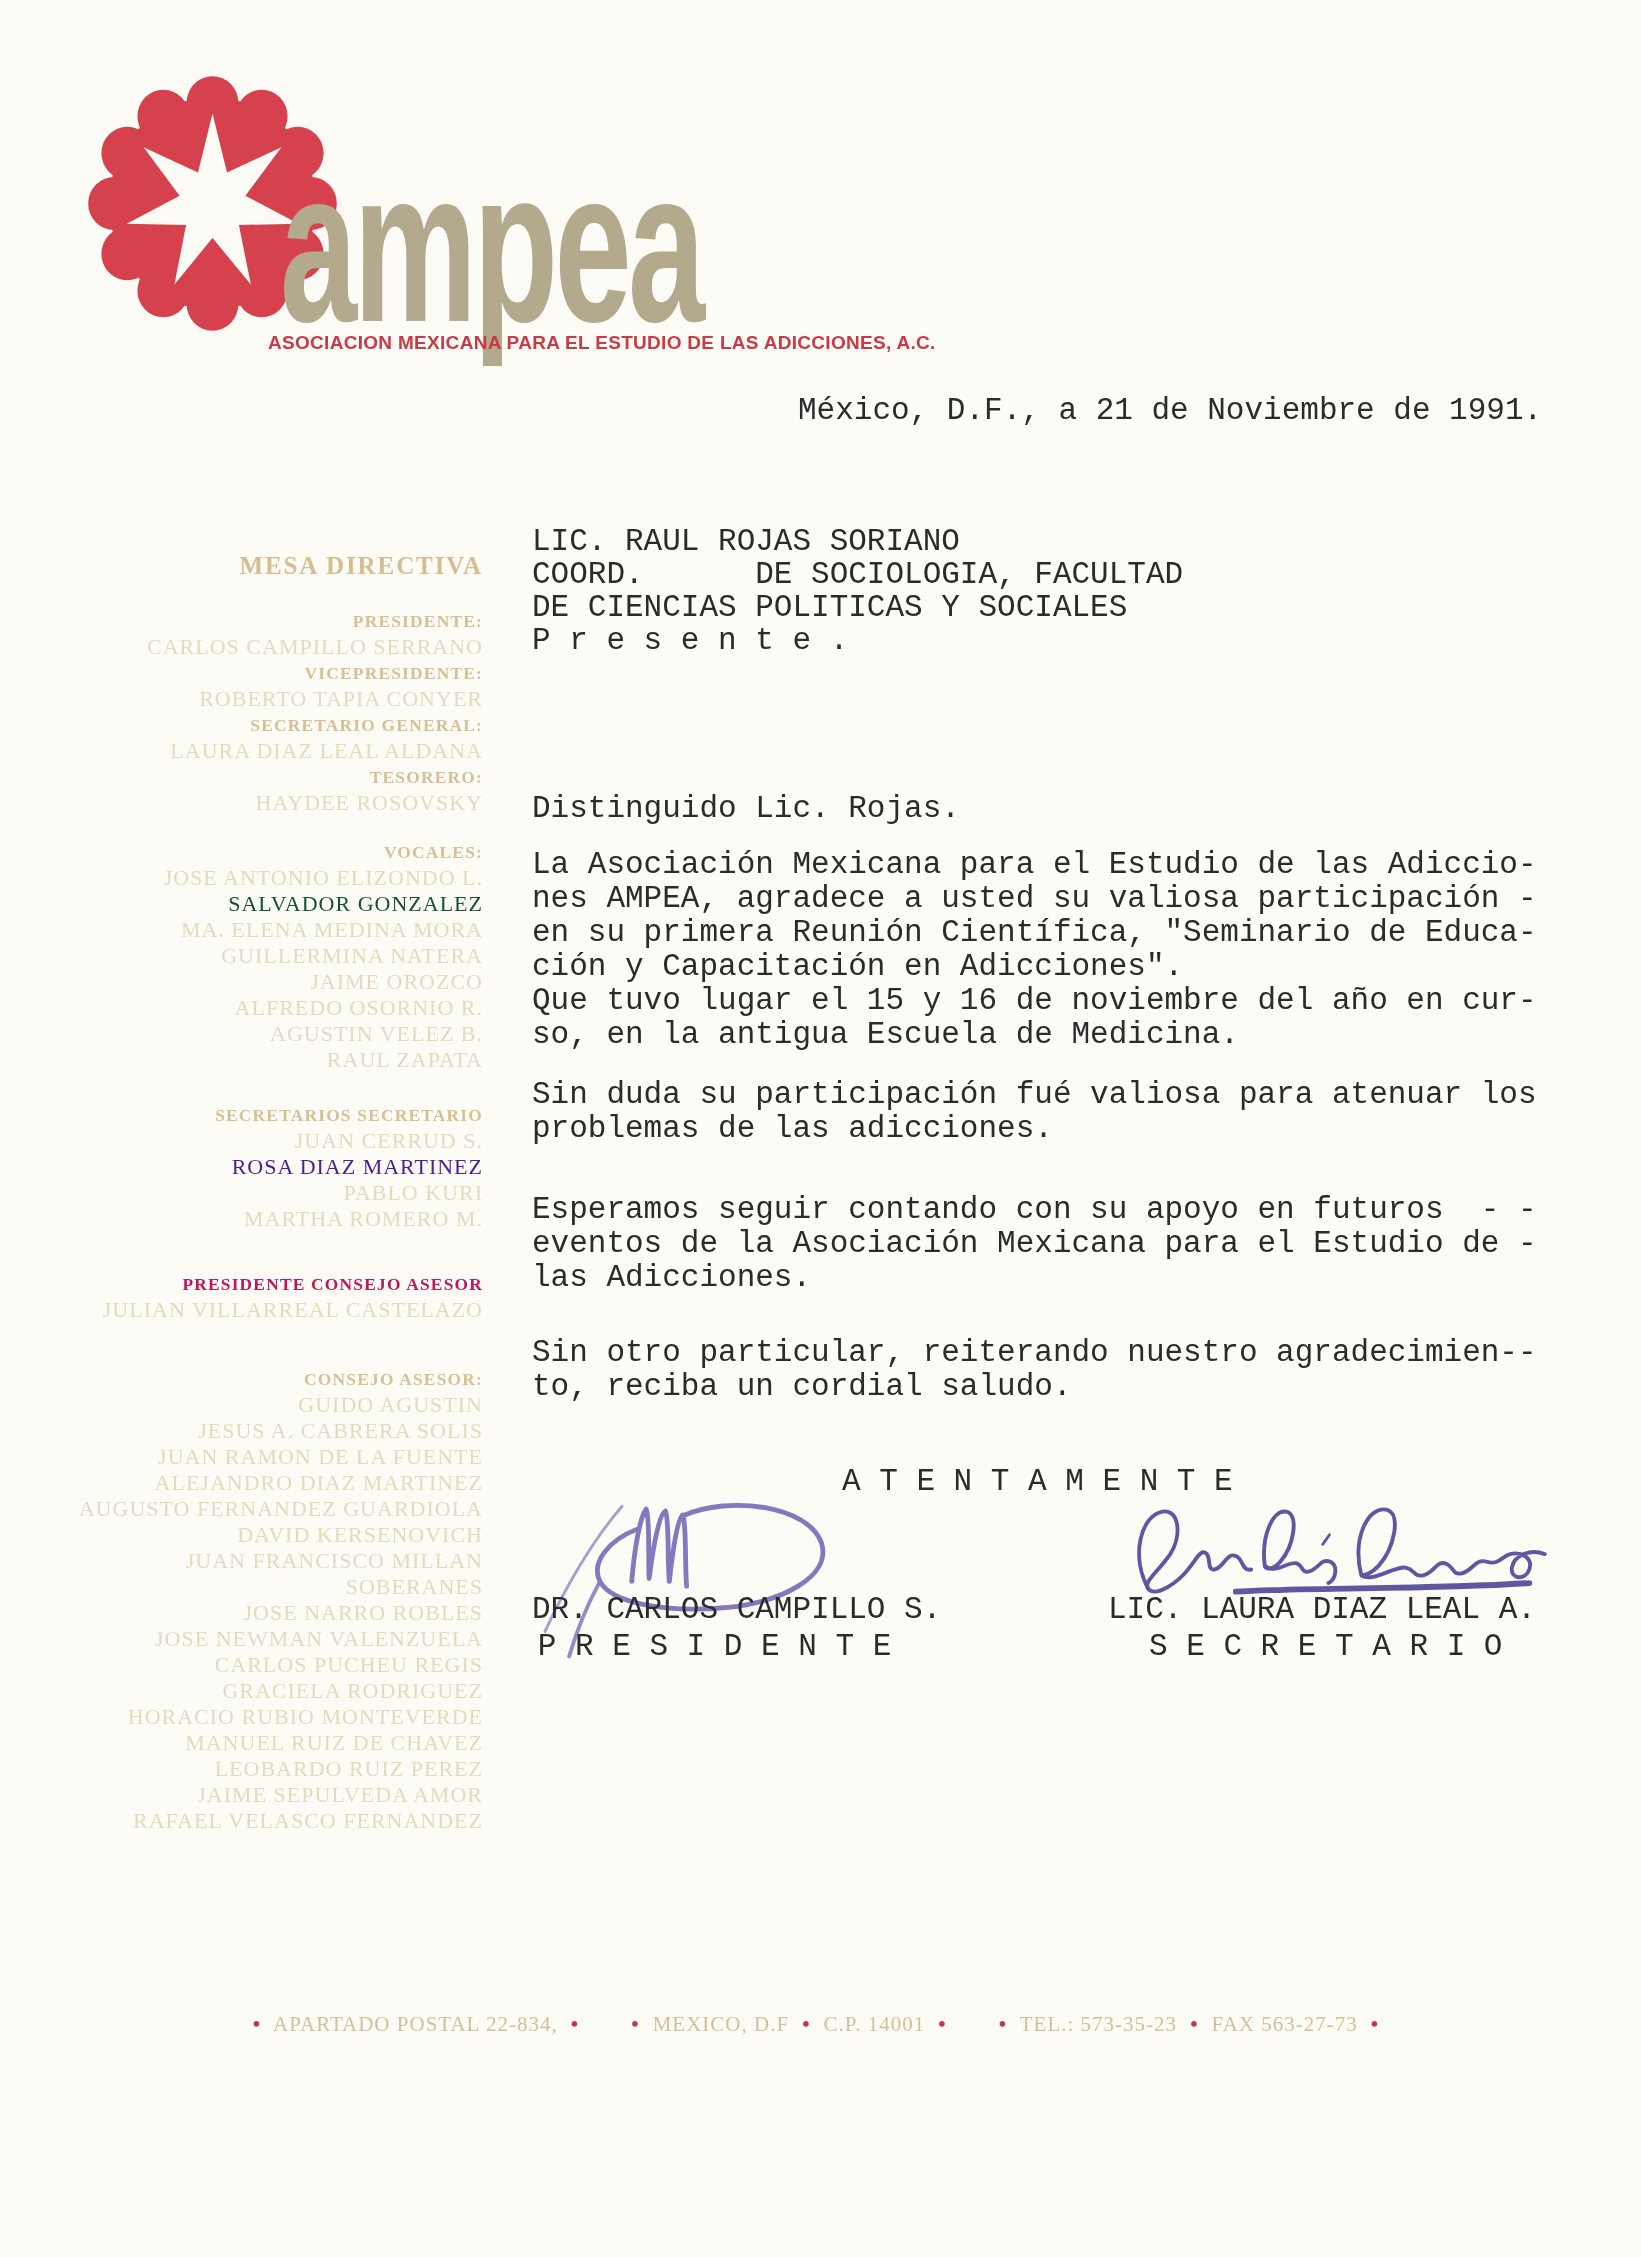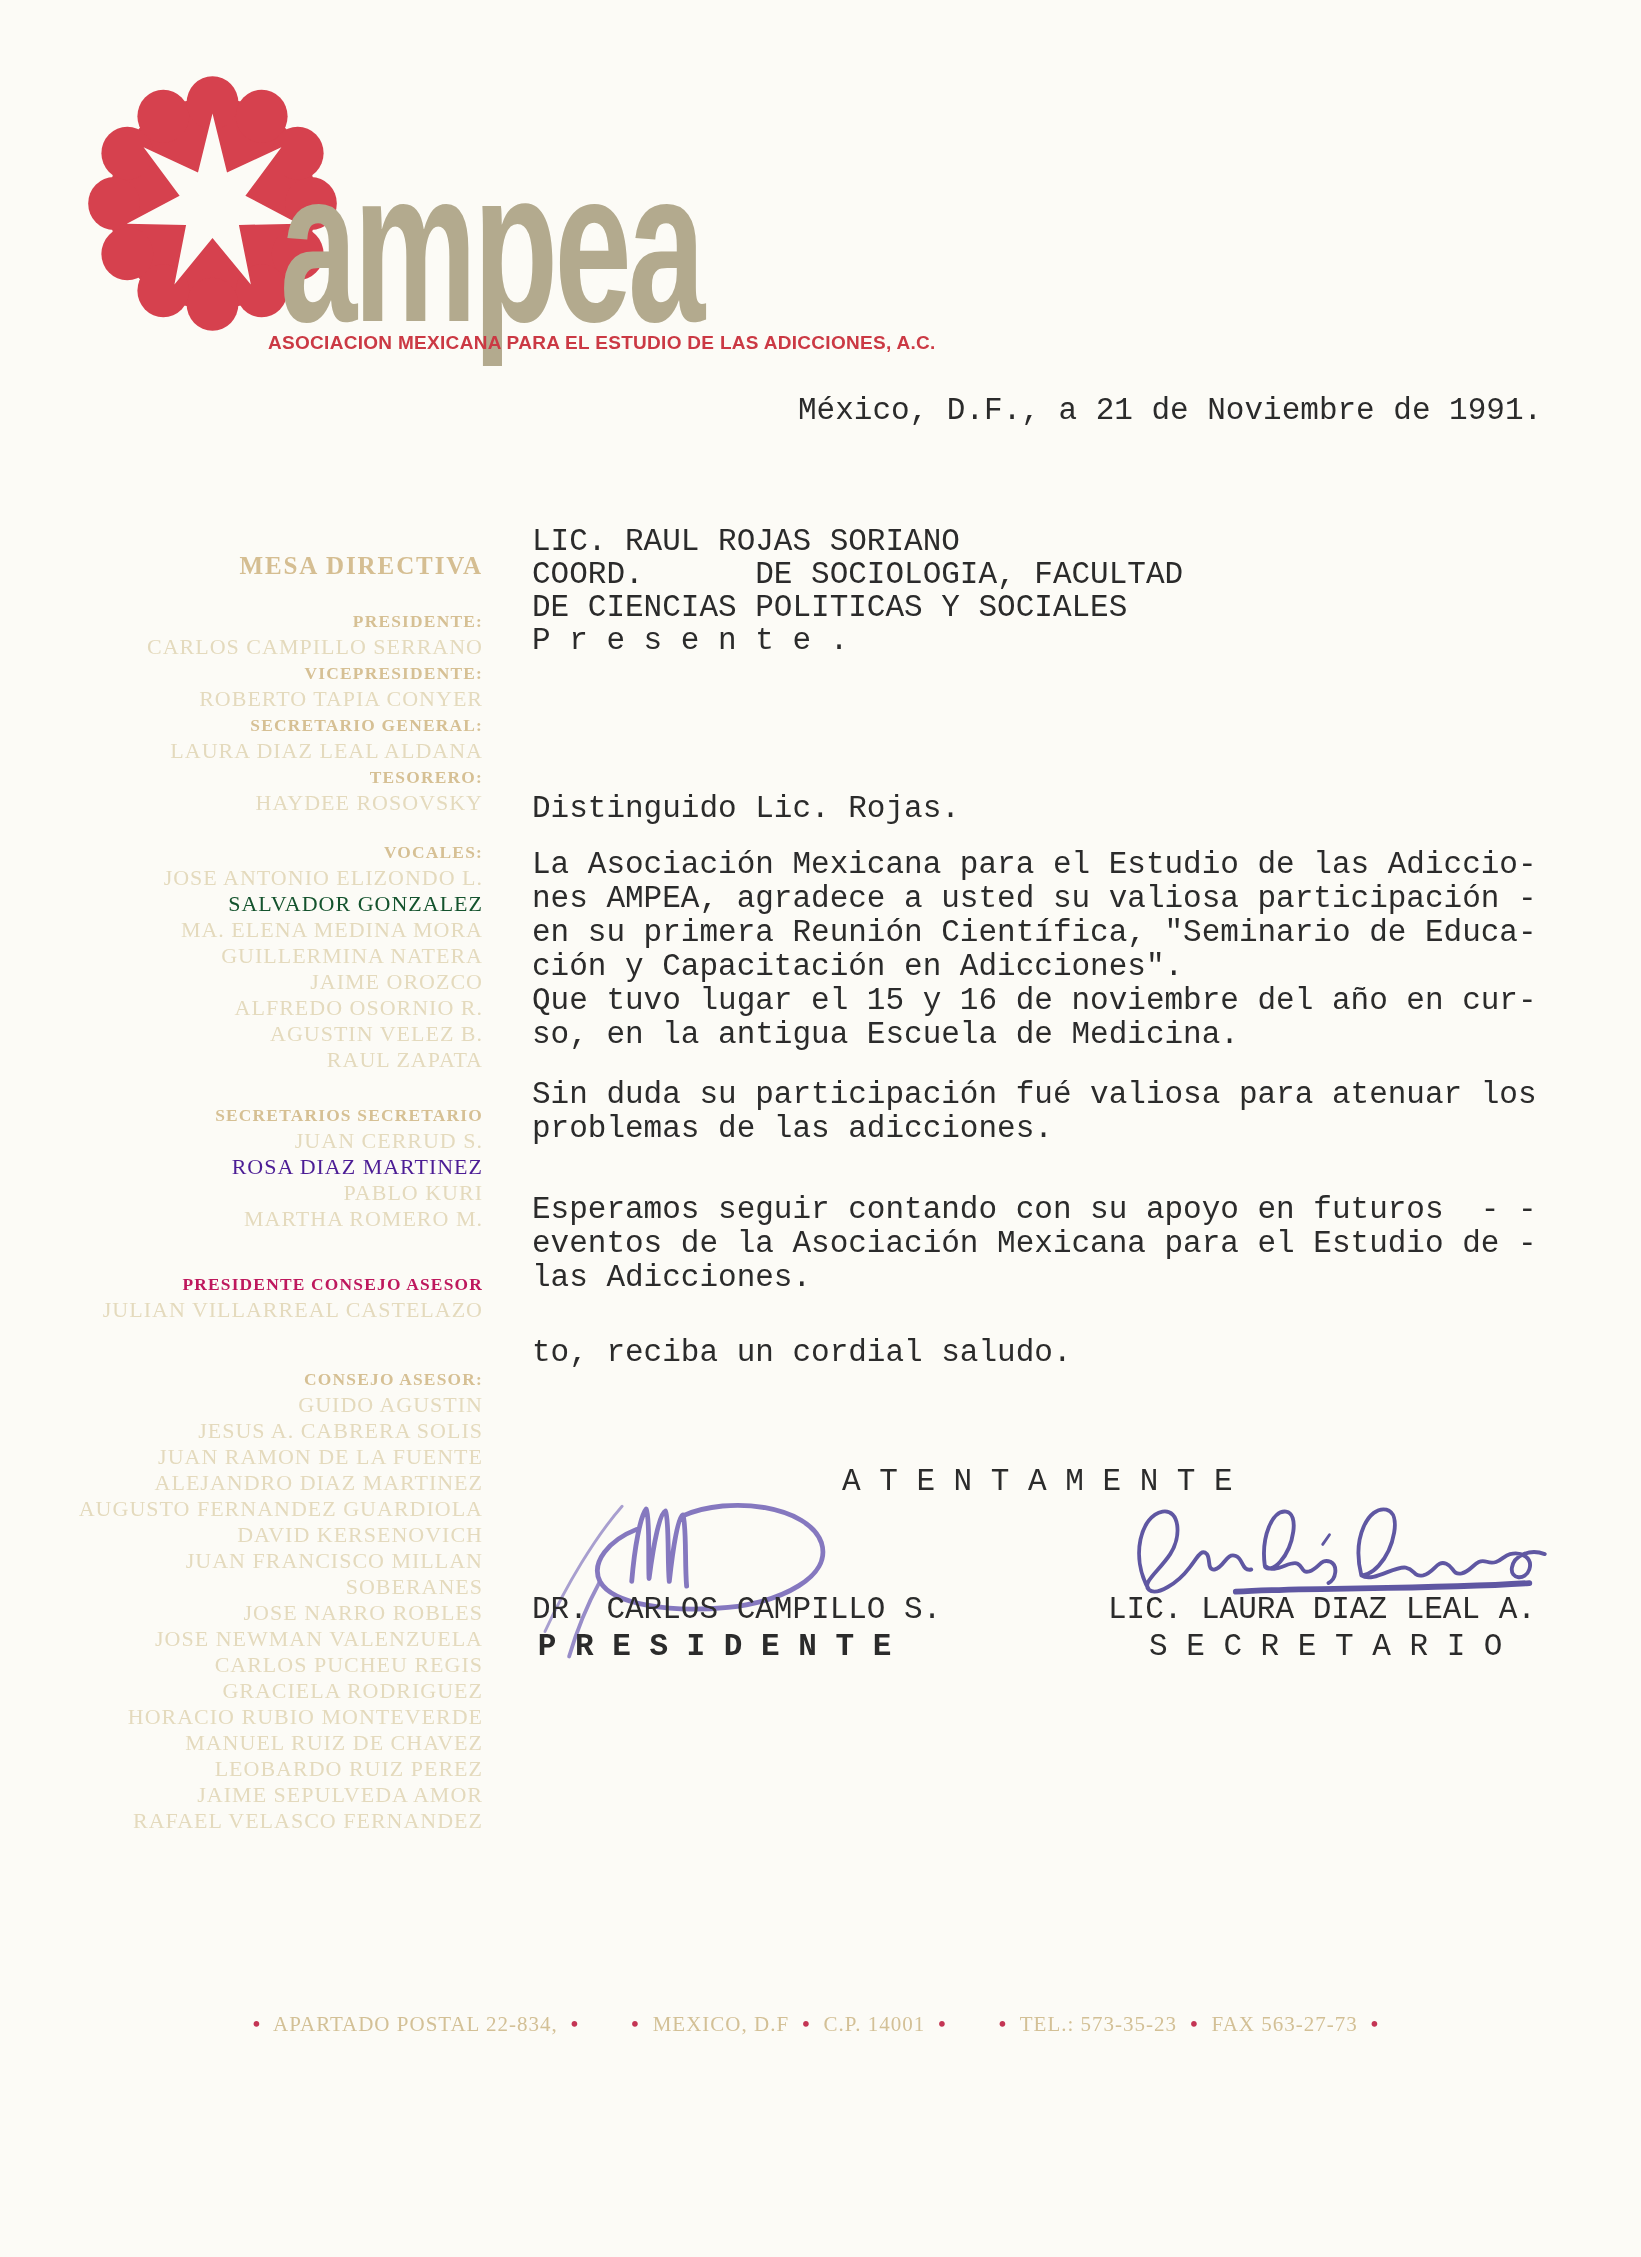--- a/index.html
+++ b/index.html
@@ -172,20 +172,21 @@
 <div id="para2">
     <div class="line" style="color: rgb(43, 43, 43);">Sin duda su participación fué valiosa para atenuar los</div>
     <div class="line" style="color: rgb(43, 43, 43);">problemas de las adicciones.</div>
   </div>
 <div id="para3">
     <div class="line" style="color: rgb(43, 43, 43);">Esperamos seguir contando con su apoyo en futuros  - -</div>
     <div class="line" style="color: rgb(43, 43, 43);">eventos de la Asociación Mexicana para el Estudio de -</div>
     <div class="line" style="color: rgb(43, 43, 43);">las Adicciones.</div>
   </div>
 <div id="para4">
+    <div class="line" style="color: rgb(43, 43, 43);">Sin otro particular, reiterando nuestro agradecimien--</div>
     <div class="line" style="color: rgb(43, 43, 43);">to, reciba un cordial saludo.</div>
   </div>
 
 <div id="closing" class="mono" style="color: rgb(43, 43, 43);">A T E N T A M E N T E</div>
 
 <svg id="sig-left-svg" viewBox="0 0 340 190">
   <g fill="none" stroke-linecap="round" stroke-linejoin="round" stroke="#8578bf">
     <path d="M6,150 C28,102 58,52 86,20" stroke-width="3" opacity="0.7"></path>
     <path d="M96,98 C99,62 105,30 111,23 C115,31 113,72 114,95 C119,57 125,27 131,25 C135,33 133,78 135,98 C139,62 144,31 149,29 C153,37 151,82 153,103" stroke-width="5"></path>
     <path d="M149,30 C198,8 280,20 293,58 C304,93 252,119 196,125 C136,131 76,122 63,98 C53,78 73,55 101,44" stroke-width="5"></path>
@@ -198,21 +199,21 @@
     <path d="M30,95 C10,60 22,18 44,14 C62,11 64,40 52,58 C40,76 22,88 30,95 C38,102 60,88 72,72 C80,62 84,52 90,58 C94,63 90,75 98,74 C108,72 110,56 120,60 C128,63 126,76 136,74" stroke-width="4"></path>
     <path d="M150,70 C146,40 158,12 172,14 C186,16 180,50 166,66 C158,75 150,74 150,70 C160,80 176,64 184,68 C190,71 188,78 196,76 C206,73 208,62 218,66 C226,70 224,84 216,88" stroke-width="4"></path>
     <path d="M210,48 L217,38" stroke-width="3"></path>
     <path d="M250,80 C240,40 258,8 276,12 C292,16 284,52 268,70 C260,79 252,80 250,80 C262,88 284,70 296,72 C306,74 304,82 314,80 C326,77 328,64 338,68 C346,71 344,80 354,78 C366,75 368,62 380,66 C392,70 396,60 404,58 C416,55 428,62 424,74 C420,86 404,84 406,72 C408,60 424,52 440,58" stroke-width="4"></path>
     <path d="M120,97 C200,92 320,95 424,88" stroke-width="6"></path>
   </g>
 </svg>
 
 <div id="signatory-left">
   <div class="mono" style="color: rgb(43, 43, 43);">DR. CARLOS CAMPILLO S.</div>
-  <div class="mono sig-title" style="color: rgb(43, 43, 43); font-weight: bold;">P R E S I D E N T E</div>
+  <div class="mono sig-title" style="color: rgb(43, 43, 43);">P R E S I D E N T E</div>
 </div>
 <div id="signatory-right">
   <div class="mono" style="color: rgb(43, 43, 43);">LIC. LAURA DIAZ LEAL A.</div>
   <div class="mono sig-title" style="color: rgb(43, 43, 43);">S E C R E T A R I O</div>
 </div>
 
 <div id="footer" style="color: rgb(211, 192, 150);"><span class="footer-group"><span class="footer-bullet" style="color: rgb(196, 53, 84);">•</span><span class="footer-item"> APARTADO POSTAL 22-834, </span><span class="footer-bullet" style="color: rgb(196, 53, 84);">•</span></span><span class="footer-group"><span class="footer-bullet" style="color: rgb(196, 53, 84);">•</span><span class="footer-item"> MEXICO, D.F </span><span class="footer-bullet" style="color: rgb(196, 53, 84);">•</span><span class="footer-item"> C.P. 14001 </span><span class="footer-bullet" style="color: rgb(196, 53, 84);">•</span></span><span class="footer-group"><span class="footer-bullet" style="color: rgb(196, 53, 84);">•</span><span class="footer-item"> TEL.: 573-35-23 </span><span class="footer-bullet" style="color: rgb(196, 53, 84);">•</span><span class="footer-item"> FAX 563-27-73 </span><span class="footer-bullet" style="color: rgb(196, 53, 84);">•</span></span></div>
 
 
 </body></html>

